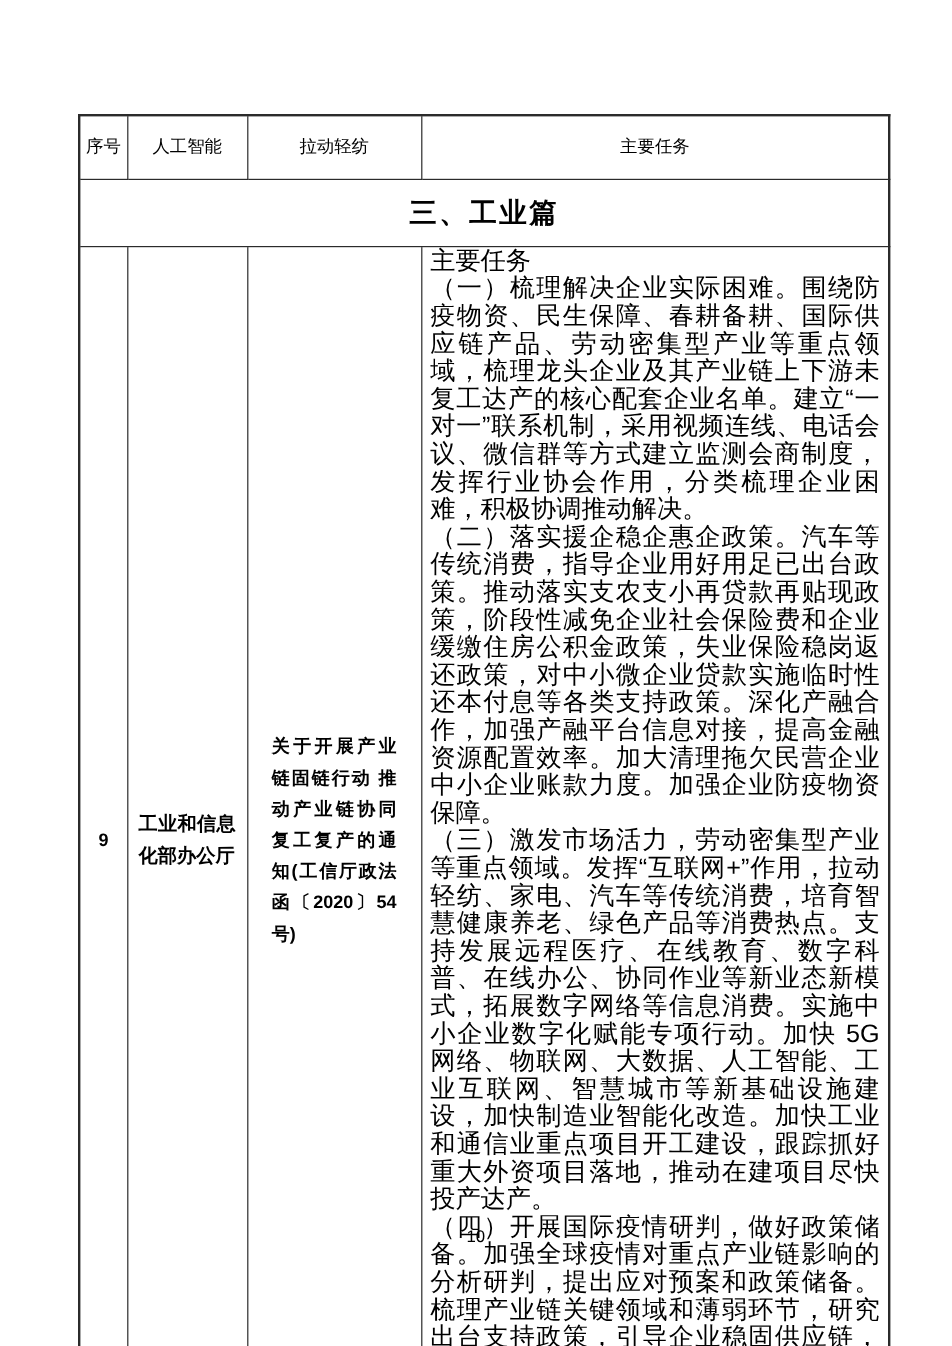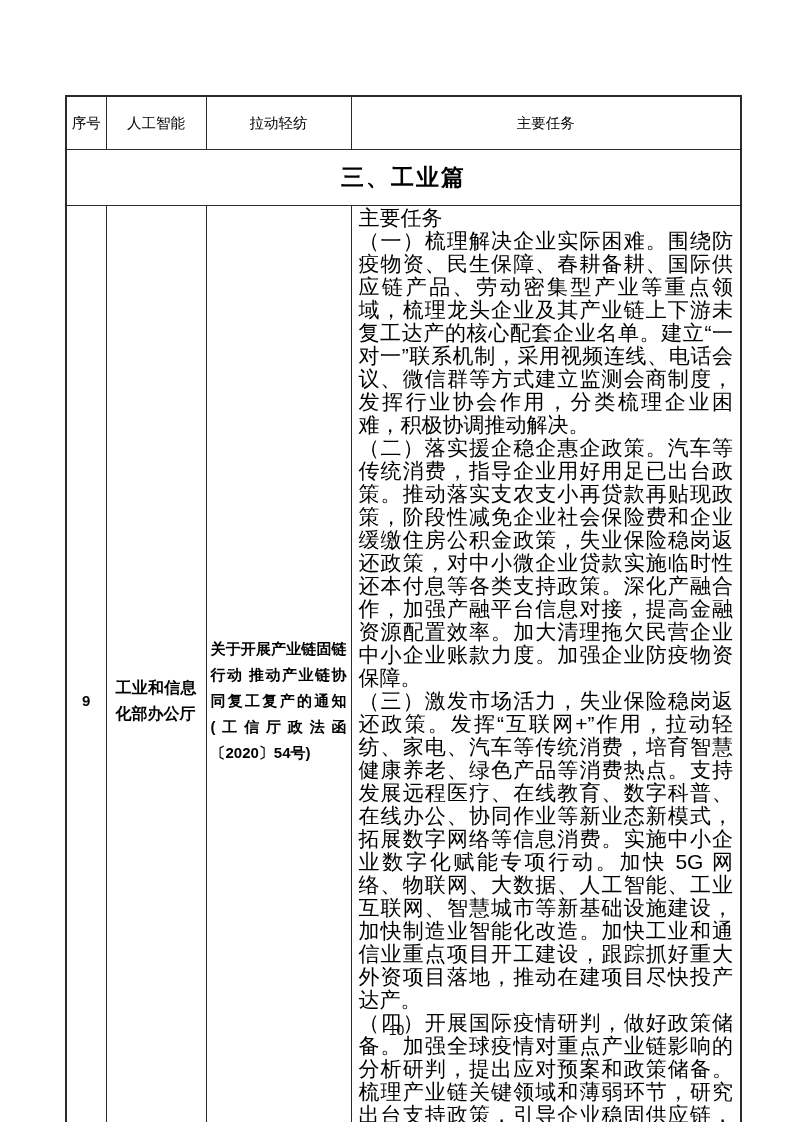--- a/index.html
+++ b/index.html
@@ -67,21 +67,21 @@
   }
   .cell-agency .txt {
     padding: 0 9px;
     text-align: justify;
     text-justify: inter-ideograph;
     font-size: 16px;
     font-weight: bold;
     line-height: 26px;
   }
   .cell-docname .txt {
-    padding: 0 4px;
+    padding: 0 20px;
     text-align: justify;
     text-justify: inter-ideograph;
     font-size: 15px;
     font-weight: bold;
     line-height: 26px;
   }
   .cell-content .content-block {
     padding: 0 7px;
   }
   .cell-content p {
@@ -130,21 +130,21 @@
           <div class="txt">工业和信息化部办公厅</div>
         </td>
         <td class="cell-docname">
           <div class="txt">关于开展产业链固链行动 推动产业链协同复工复产的通知(工信厅政法函〔2020〕54号)</div>
         </td>
         <td class="cell-content">
           <div class="content-block">
             <p>主要任务</p>
             <p>（一）梳理解决企业实际困难。围绕防疫物资、民生保障、春耕备耕、国际供应链产品、劳动密集型产业等重点领域，梳理龙头企业及其产业链上下游未复工达产的核心配套企业名单。建立“一对一”联系机制，采用视频连线、电话会议、微信群等方式建立监测会商制度，发挥行业协会作用，分类梳理企业困难，积极协调推动解决。</p>
             <p>（二）落实援企稳企惠企政策。汽车等传统消费，指导企业用好用足已出台政策。推动落实支农支小再贷款再贴现政策，阶段性减免企业社会保险费和企业缓缴住房公积金政策，失业保险稳岗返还政策，对中小微企业贷款实施临时性还本付息等各类支持政策。深化产融合作，加强产融平台信息对接，提高金融资源配置效率。加大清理拖欠民营企业中小企业账款力度。加强企业防疫物资保障。</p>
-            <p>（三）激发市场活力，失业保险稳岗返还政策。发挥“互联网+”作用，拉动轻纺、家电、汽车等传统消费，培育智慧健康养老、绿色产品等消费热点。支持发展远程医疗、在线教育、数字科普、在线办公、协同作业等新业态新模式，拓展数字网络等信息消费。实施中小企业数字化赋能专项行动。加快 5G 网络、物联网、大数据、人工智能、工业互联网、智慧城市等新基础设施建设，加快制造业智能化改造。加快工业和通信业重点项目开工建设，跟踪抓好重大外资项目落地，推动在建项目尽快投产达产。</p>
+            <p>（三）激发市场活力，劳动密集型产业等重点领域。发挥“互联网+”作用，拉动轻纺、家电、汽车等传统消费，培育智慧健康养老、绿色产品等消费热点。支持发展远程医疗、在线教育、数字科普、在线办公、协同作业等新业态新模式，拓展数字网络等信息消费。实施中小企业数字化赋能专项行动。加快 5G 网络、物联网、大数据、人工智能、工业互联网、智慧城市等新基础设施建设，加快制造业智能化改造。加快工业和通信业重点项目开工建设，跟踪抓好重大外资项目落地，推动在建项目尽快投产达产。</p>
             <p>（四）开展国际疫情研判，做好政策储备。加强全球疫情对重点产业链影响的分析研判，提出应对预案和政策储备。梳理产业链关键领域和薄弱环节，研究出台支持政策，引导企业稳固供应链，提升产业链水平。梳理龙头企业及其产业链上下游未复工达产的核心配套企业名单，维护国际供应链稳定。</p>
           </div>
         </td>
       </tr>
     </tbody>
   </table>
 
   <div class="page-number">10</div>
 
 </div>

